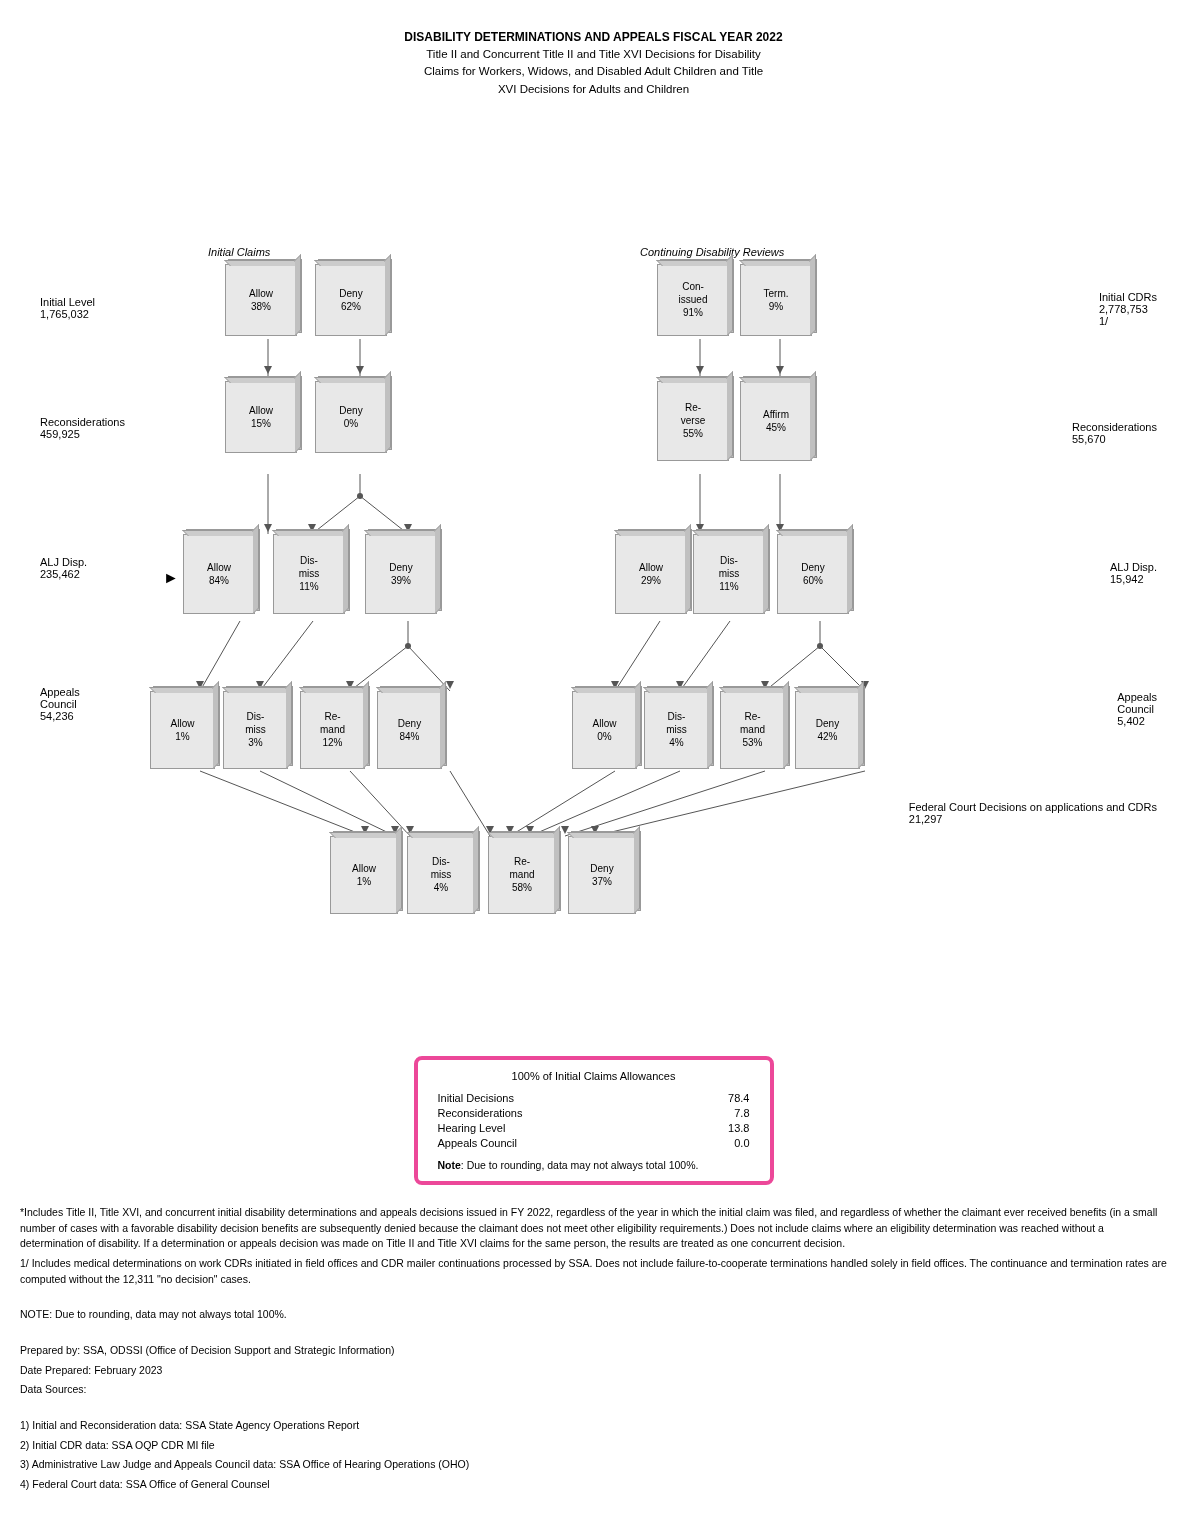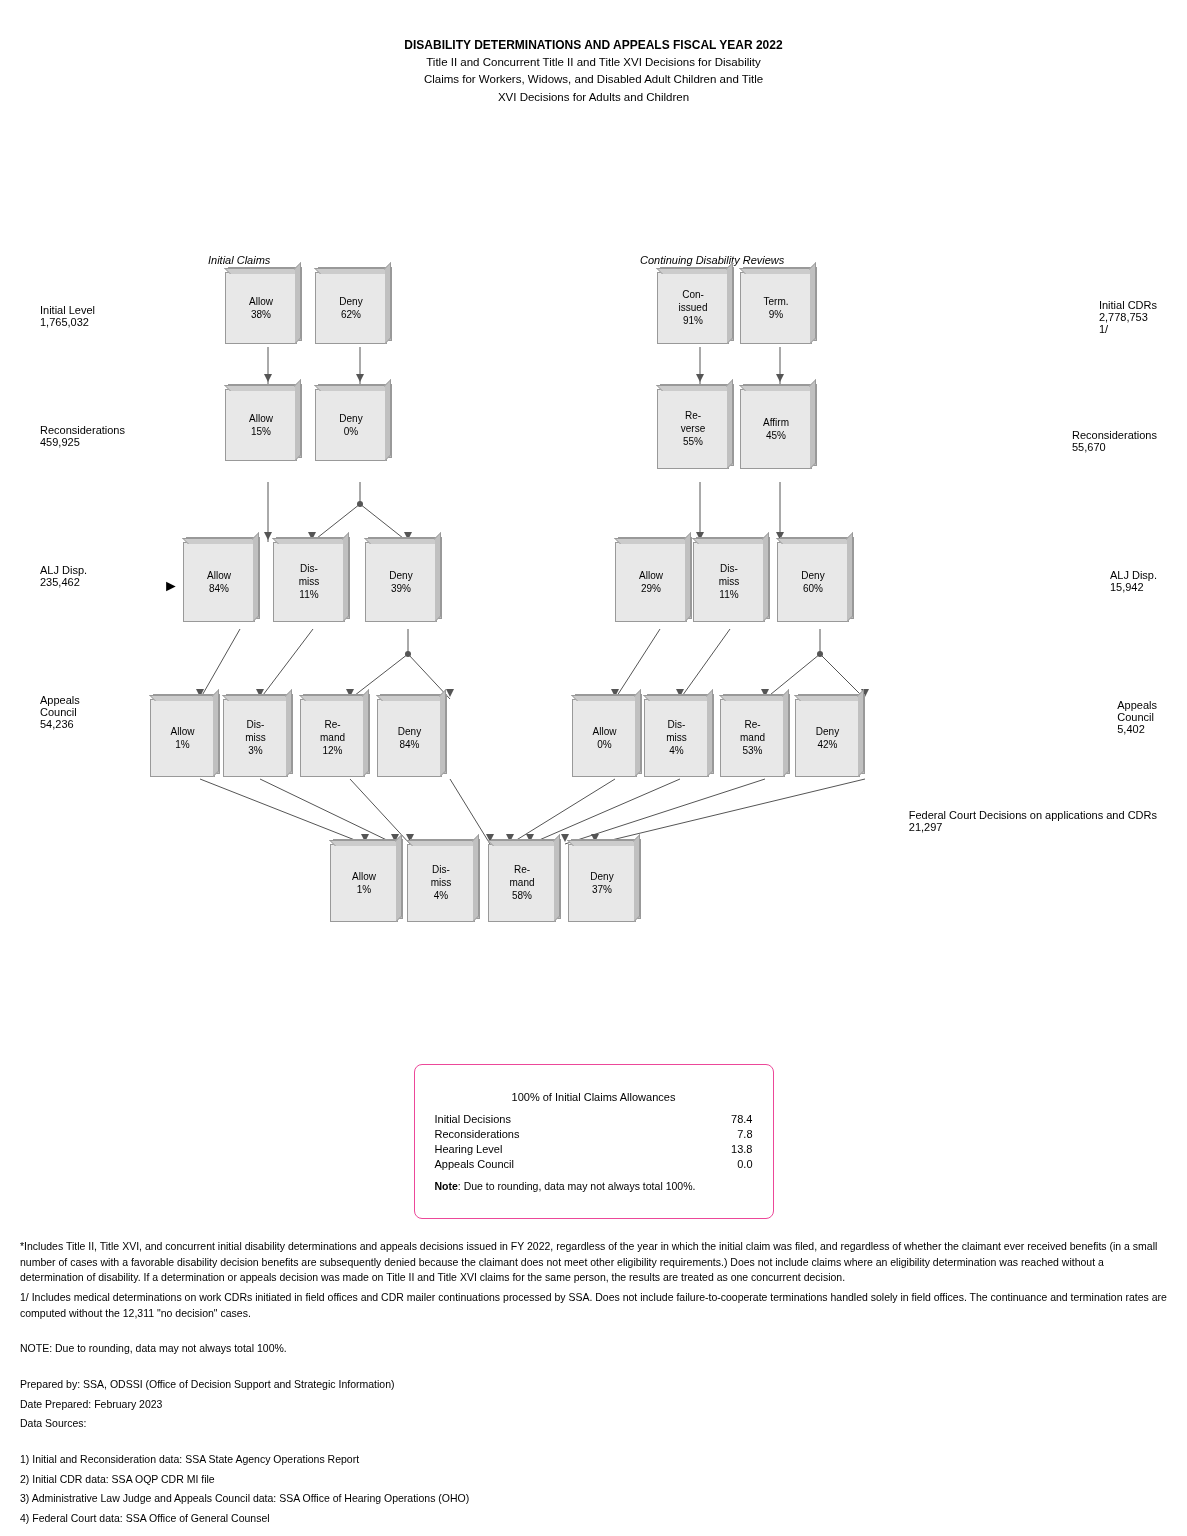--- a/index.html
+++ b/index.html
@@ -9,21 +9,21 @@
       font-size: 11px;
       color: #000;
       width: 1187px;
       min-height: 1536px;
       padding: 20px;
     }
 
     .page-container {
       width: 100%;
       max-width: 1147px;
-      margin: 16px auto;
+      margin: 8px auto;
     }
 
     
     .title-section {
       text-align: center;
       margin-bottom: 18px;
       font-size: 11.5px;
       line-height: 1.5;
     }
     .title-section .main-title {
@@ -102,23 +102,23 @@
       top: 0;
       left: 0;
       width: 100%;
       height: 100%;
       pointer-events: none;
       overflow: visible;
     }
 
     
     .summary-box {
-      border: 1px solid #ec4899;
+      border: 4px solid #ec4899;
       border-radius: 8px;
-      padding: 26px 20px;
+      padding: 10px 20px;
       margin: 0 auto 20px auto;
       width: 360px;
       font-size: 11px;
     }
     .summary-box .summary-title {
       text-align: center;
       margin-bottom: 10px;
       font-size: 11px;
     }
     .summary-row {

